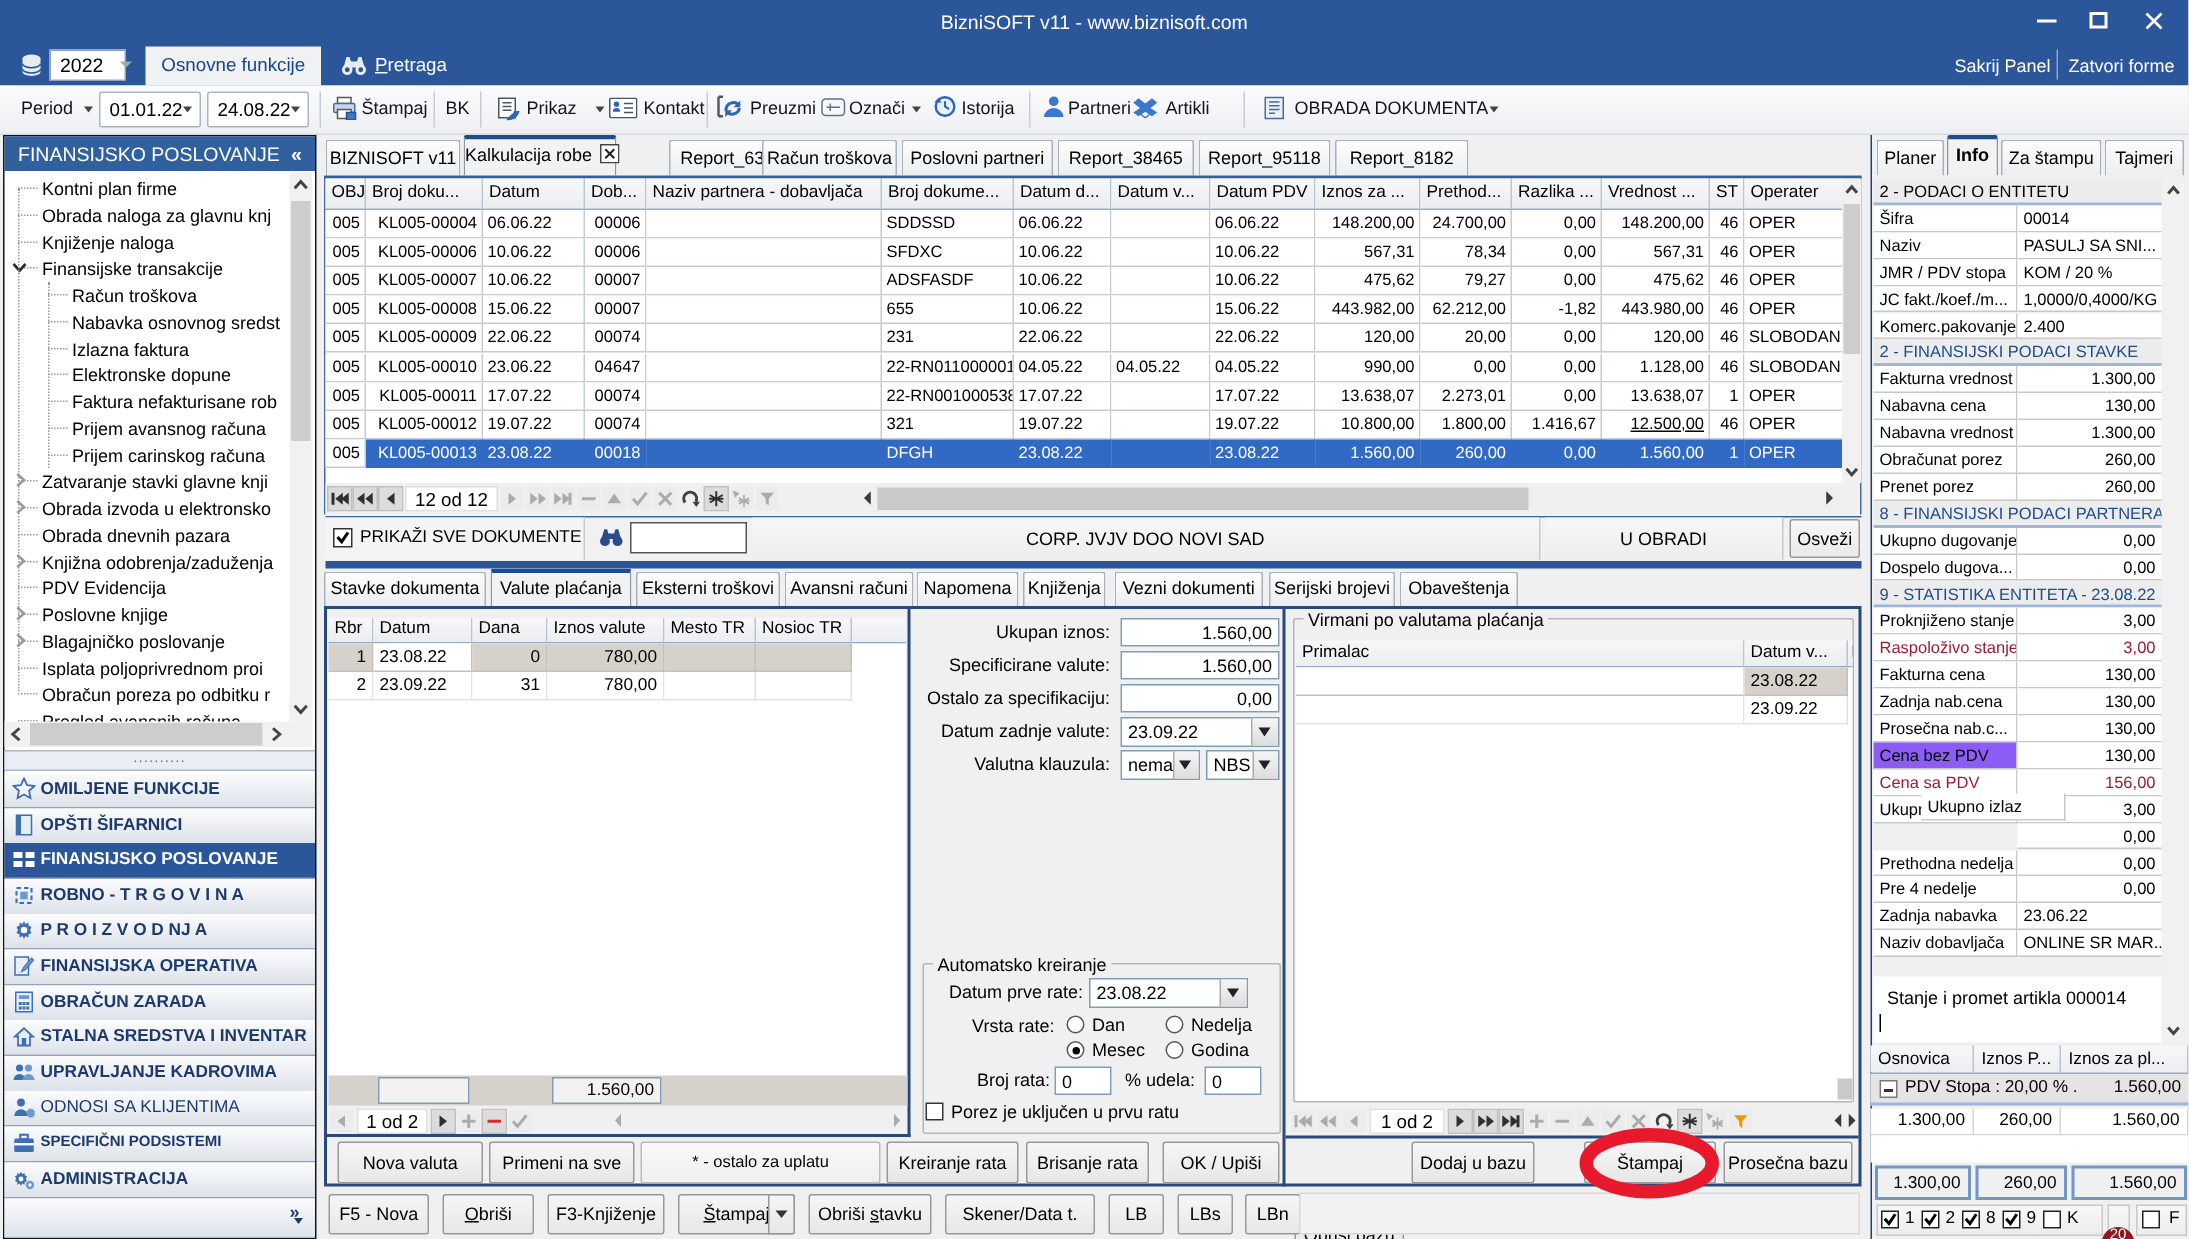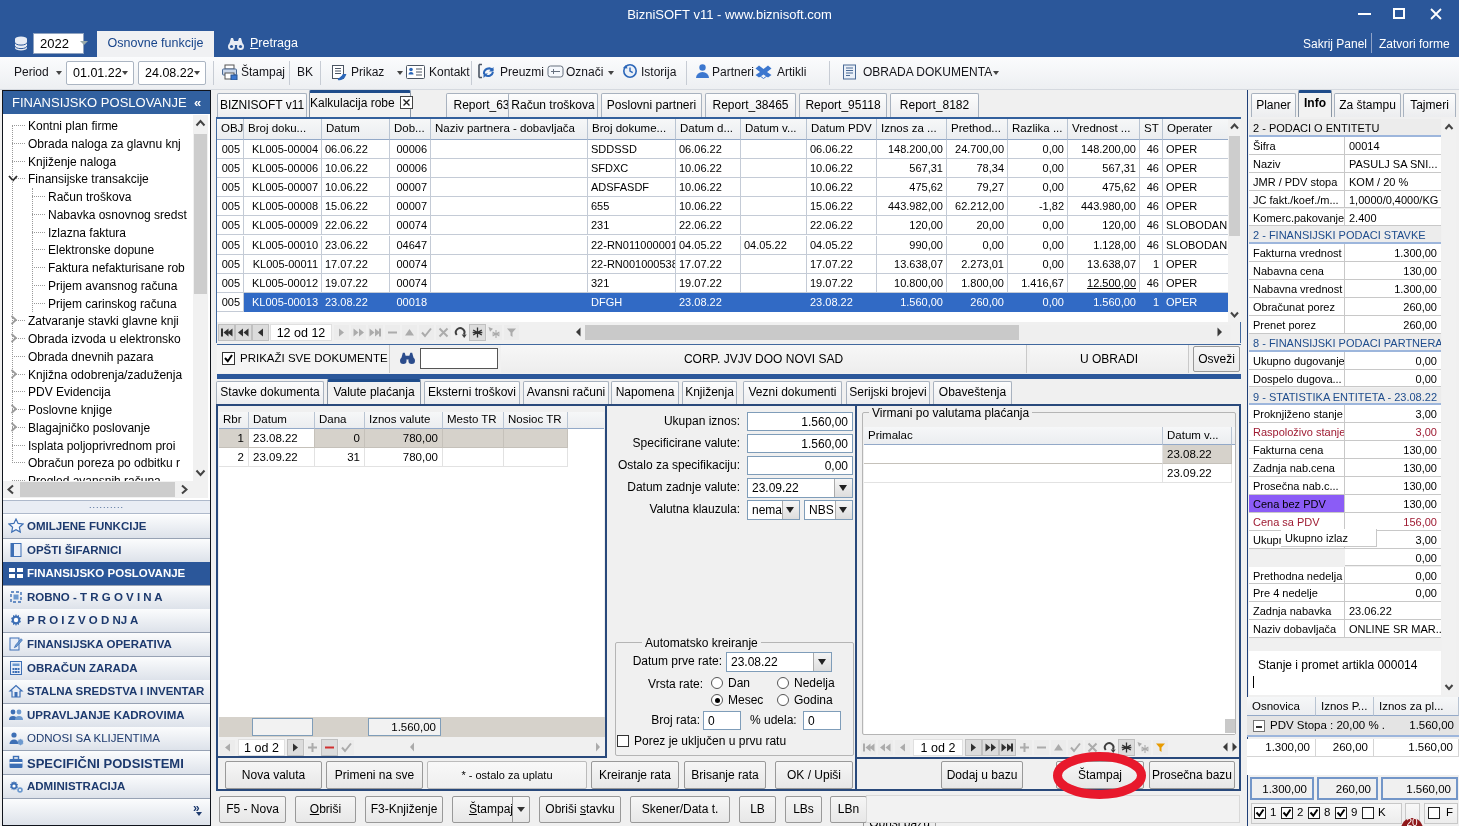--- a/index.html
+++ b/index.html
@@ -256,21 +256,21 @@
     <path d="M1.5 14 a4.5 4.5 0 0 1 9 0 z" fill="#3D6FB5"></path>
     <path d="M12.5 8.5 l.6 1.2 1.2-.6 0 1.2 1.2 .6 -.6 1.2 .6 1.2 -1.2 .6 0 1.2 -1.2-.6 -.6 1.2 -.6-1.2 -1.2 .6 0-1.2 -1.2-.6 .6-1.2 -.6-1.2 1.2-.6 0-1.2 1.2 .6 z" fill="#6C99CF"></path>
   </svg>
 <div class="a" style="left:27px;top:732px;font-size:11.5px;font-weight:normal;color:#1D3A6E;white-space:nowrap;">ODNOSI SA KLIJENTIMA</div>
 <div class="a" style="left:3px;top:751px;width:207px;height:24px;background:linear-gradient(#FBFCFD,#DDE2EA);border-bottom:1px solid #97A2B4;"></div>
 <svg class="a" style="left:8px;top:754px;" width="16" height="16" viewBox="0 0 16 16">
     <rect x="1.5" y="5" width="13" height="9" rx="1" fill="#3D6FB5"></rect>
     <rect x="5.5" y="2.5" width="5" height="3" fill="none" stroke="#3D6FB5" stroke-width="1.4"></rect>
     <rect x="1.5" y="8" width="13" height="1.6" fill="#fff"></rect>
   </svg>
-<div class="a" style="left:27px;top:756px;font-size:13px;font-weight:bold;color:#1D3A6E;white-space:nowrap;">SPECIFIČNI PODSISTEMI</div>
+<div class="a" style="left:27px;top:756px;font-size:10px;font-weight:bold;color:#1D3A6E;white-space:nowrap;">SPECIFIČNI PODSISTEMI</div>
 <div class="a" style="left:3px;top:775px;width:207px;height:24px;background:linear-gradient(#FBFCFD,#DDE2EA);border-bottom:1px solid #97A2B4;"></div>
 <svg class="a" style="left:8px;top:778px;" width="16" height="16" viewBox="0 0 16 16">
     <path d="M6 3 l.8 1.6 1.6-.8 0 1.6 1.6 .8 -.8 1.6 .8 1.6 -1.6 .8 0 1.6 -1.6-.8 -.8 1.6 -.8-1.6 -1.6 .8 0-1.6 -1.6-.8 .8-1.6 -.8-1.6 1.6-.8 0-1.6 1.6 .8 z" fill="#3D6FB5"></path>
     <circle cx="6" cy="8" r="1.6" fill="#fff"></circle>
     <circle cx="12" cy="12" r="2.8" fill="#6C99CF"></circle>
     <circle cx="12" cy="12" r="1.1" fill="#fff"></circle>
   </svg>
 <div class="a" style="left:27px;top:780px;font-size:11.5px;font-weight:bold;color:#1D3A6E;white-space:nowrap;">ADMINISTRACIJA</div>
 <div class="a" style="left:3px;top:799px;width:207px;height:26px;background:linear-gradient(#FBFCFD,#DDE2EA);"></div>
 <div class="a" style="left:193px;top:801px;font-size:12px;font-weight:bold;color:#1D3A6E;">»</div>
@@ -580,21 +580,21 @@
 <div class="a" style="left:834px;top:479px;width:18px;height:18px;background:linear-gradient(#F5F5F5,#DDD);border-left:1px solid #AAA;"></div>
 <div class="a" style="left:839px;top:485px;width:0;height:0;border-left:4.5px solid transparent;border-right:4.5px solid transparent;border-top:6px solid #222;"></div>
 <div class="a" style="left:540px;top:502px;width:200px;text-align:right;font-size:12px;color:#000;white-space:nowrap;">Valutna klauzula:</div>
 <div class="a" style="left:747px;top:500px;width:53px;height:20px;background:#fff;border:1px solid #7F9DB9;font-size:12px;padding:2px 0 0 4px;">nema</div>
 <div class="a" style="left:782px;top:501px;width:17px;height:18px;background:linear-gradient(#F5F5F5,#DDD);border-left:1px solid #AAA;"></div>
 <div class="a" style="left:786px;top:507px;width:0;height:0;border-left:4.5px solid transparent;border-right:4.5px solid transparent;border-top:6px solid #222;"></div>
 <div class="a" style="left:804px;top:500px;width:49px;height:20px;background:#fff;border:1px solid #7F9DB9;font-size:12px;padding:2px 0 0 4px;">NBS</div>
 <div class="a" style="left:835px;top:501px;width:17px;height:18px;background:linear-gradient(#F5F5F5,#DDD);border-left:1px solid #AAA;"></div>
 <div class="a" style="left:839px;top:507px;width:0;height:0;border-left:4.5px solid transparent;border-right:4.5px solid transparent;border-top:6px solid #222;"></div>
 <div class="a" style="left:615px;top:642px;width:239px;height:114px;border:1px solid #B5B5B5;border-radius:2px;"></div>
-<div class="a" style="left:622px;top:636px;background:#F0F0F0;font-size:12px;padding:0 3px;margin-left:20px;">Automatsko kreiranje</div>
+<div class="a" style="left:622px;top:636px;background:#F0F0F0;font-size:12px;padding:0 3px;">Automatsko kreiranje</div>
 <div class="a" style="left:522px;top:654px;width:200px;text-align:right;font-size:12px;color:#000;white-space:nowrap;">Datum prve rate:</div>
 <div class="a" style="left:726px;top:652px;width:106px;height:20px;background:#fff;border:1px solid #7F9DB9;font-size:12px;padding:2px 0 0 4px;">23.08.22</div>
 <div class="a" style="left:813px;top:653px;width:18px;height:18px;background:linear-gradient(#F5F5F5,#DDD);border-left:1px solid #AAA;"></div>
 <div class="a" style="left:818px;top:659px;width:0;height:0;border-left:4.5px solid transparent;border-right:4.5px solid transparent;border-top:6px solid #222;"></div>
 <div class="a" style="left:503px;top:677px;width:200px;text-align:right;font-size:12px;color:#000;white-space:nowrap;">Vrsta rate:</div>
 <div class="a" style="left:711px;top:677px;width:12px;height:12px;border:1px solid #555;border-radius:50%;background:#fff;"></div>
 <div class="a" style="left:728px;top:676px;font-size:12px;">Dan</div>
 <div class="a" style="left:777px;top:677px;width:12px;height:12px;border:1px solid #555;border-radius:50%;background:#fff;"></div>
 <div class="a" style="left:794px;top:676px;font-size:12px;">Nedelja</div>
 <div class="a" style="left:711px;top:694px;width:12px;height:12px;border:1px solid #555;border-radius:50%;background:#fff;">

